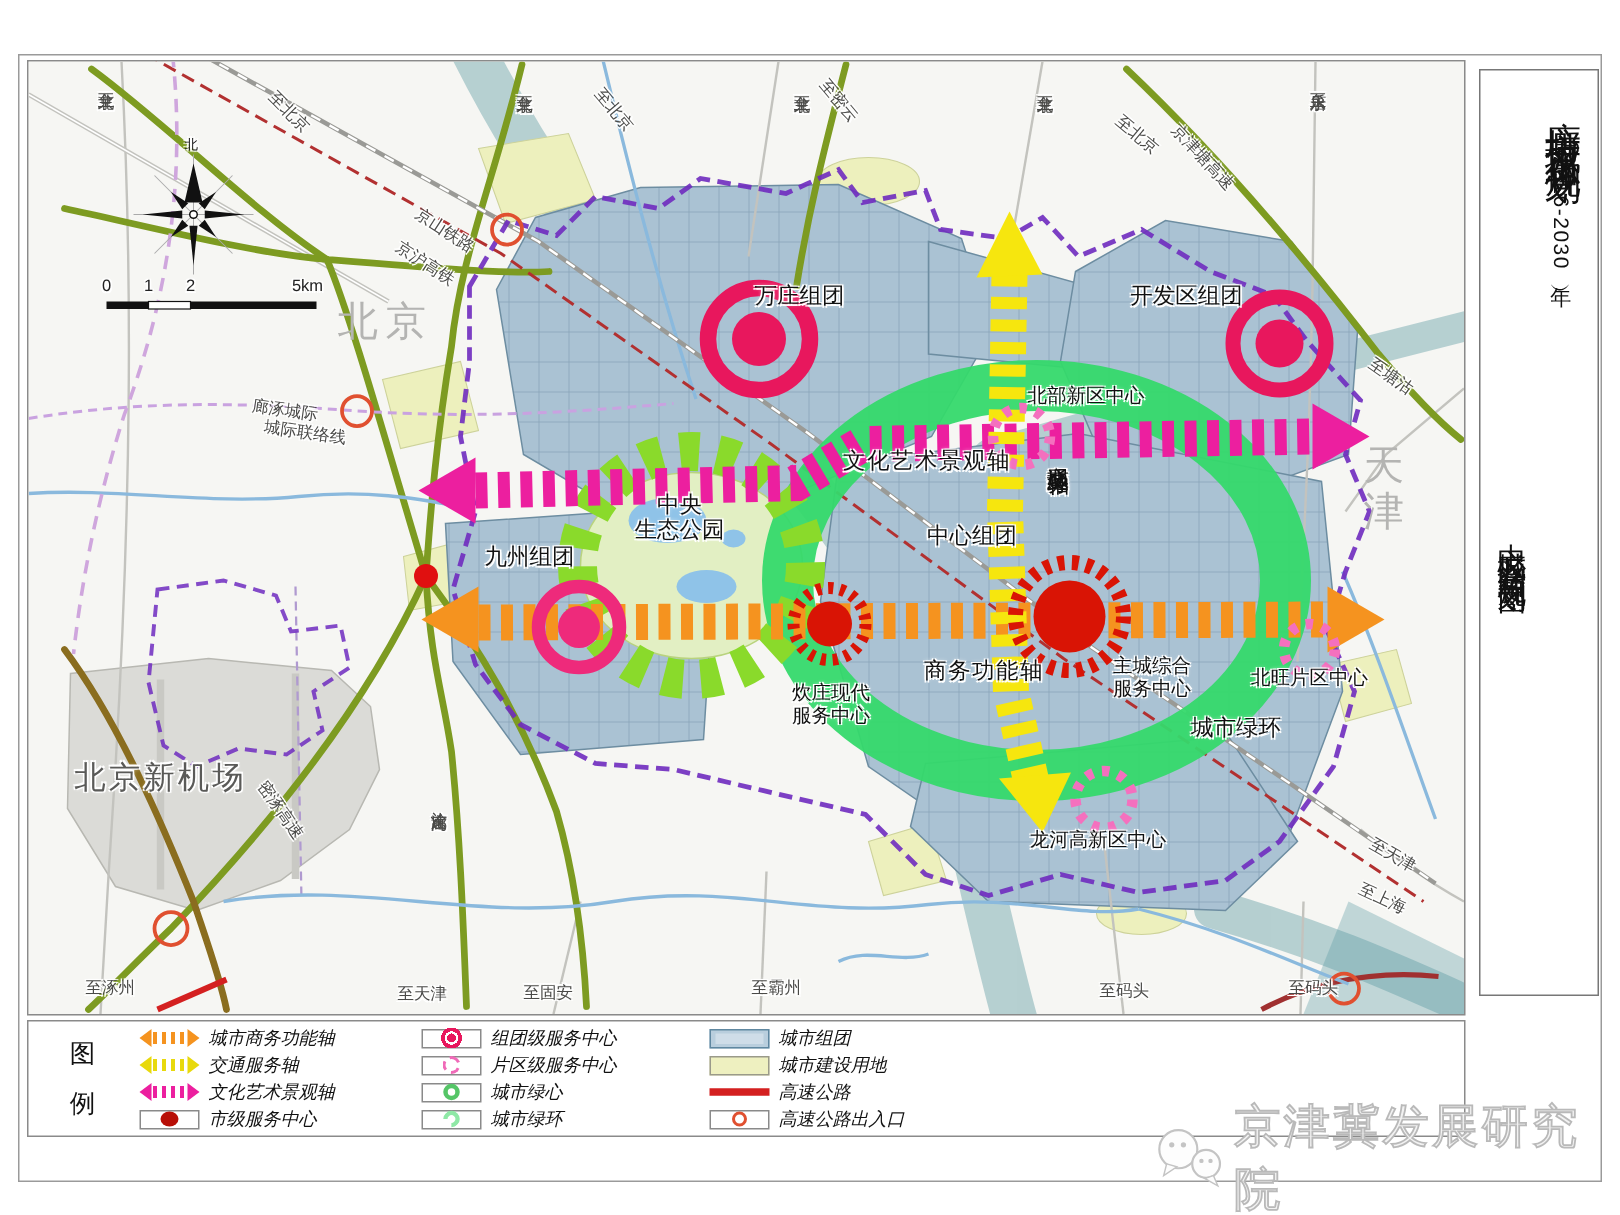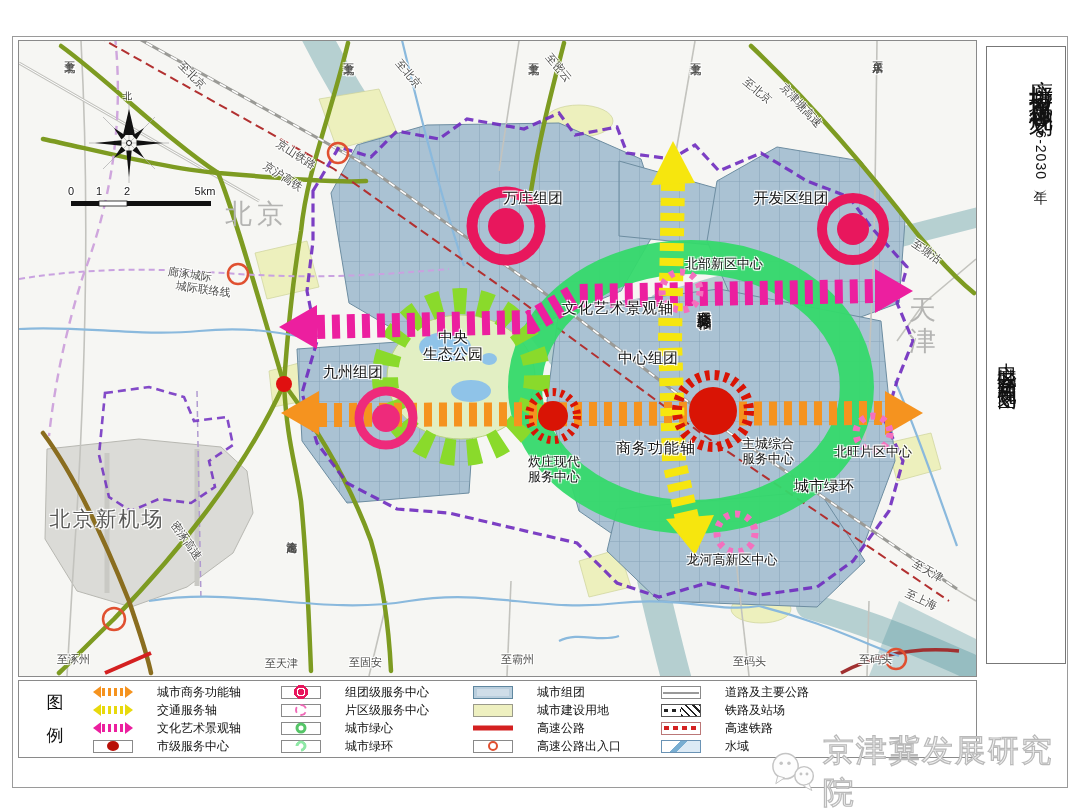--- a/index.html
+++ b/index.html
@@ -29,21 +29,21 @@
   .t-sub{position:absolute;left:7px;top:300px;writing-mode:vertical-rl;font-size:19px;letter-spacing:3px;color:#111;}
   .pagebox{position:absolute;left:986px;top:684px;width:78px;height:62px;border:1.5px solid #777;background:#fff;
            display:flex;align-items:center;justify-content:center;font-size:22px;color:#222;}
   
   .legendbox{position:absolute;left:18px;top:680px;width:957px;height:76px;border:1px solid #8a8a8a;background:#fff;
              display:flex;align-items:center;}
   .lg-title{width:74px;display:flex;flex-direction:column;align-items:center;gap:10px;font-size:17px;color:#111;letter-spacing:2px;}
   .lg-cols{display:flex;gap:10px;flex:1;}
   .lg-col{display:flex;flex-direction:column;gap:3px;}
   .lg-col.c1{width:178px;} .lg-col.c2{width:182px;} .lg-col.c3{width:178px;} .lg-col.c4{width:180px;} .lg-col.c5{width:170px;}
-  .li{display:flex;align-items:center;gap:24px;height:15px;}
+  .li{display:flex;align-items:center;gap:6px;height:15px;font-style:italic;}
   .ll{font-size:12px;color:#111;white-space:nowrap;}
   .sw{position:relative;width:40px;height:13px;flex:none;background:#fff;border:1px solid #8a8a8a;box-sizing:border-box;}
   .sw[data-icon^="axis-arrow"]{border:none;background:none;}
   .sw[data-icon="axis-arrow-orange"]{--c:#f5931f;} .sw[data-icon="axis-arrow-yellow"]{--c:#e8d90c;} .sw[data-icon="axis-arrow-magenta"]{--c:#ec1f9f;}
   .sw[data-icon^="axis-arrow"]::before{content:"";position:absolute;left:0;top:50%;transform:translateY(-50%);
       border-right:8px solid var(--c);border-top:6px solid transparent;border-bottom:6px solid transparent;}
   .sw[data-icon^="axis-arrow"]::after{content:"";position:absolute;right:0;top:50%;transform:translateY(-50%);
       border-left:8px solid var(--c);border-top:6px solid transparent;border-bottom:6px solid transparent;}
   .sw[data-icon^="axis-arrow"]{background-image:repeating-linear-gradient(90deg,var(--c) 0 3px,transparent 3px 6px);
       background-size:calc(100% - 18px) 8px;background-position:center;background-repeat:no-repeat;}
@@ -394,38 +394,20 @@
           </div>
         <div class="li">
             <span class="sw" data-icon="expressway"></span>
             <span class="ll">高速公路</span>
           </div>
         <div class="li">
             <span class="sw" data-icon="expressway-exit"></span>
             <span class="ll">高速公路出入口</span>
           </div>
       </div>
-      <div class="lg-col c4">
-        <div class="li">
-            <span class="sw" data-icon="road"></span>
-            <span class="ll">道路及主要公路</span>
-          </div>
-        <div class="li">
-            <span class="sw" data-icon="railway"></span>
-            <span class="ll">铁路及站场</span>
-          </div>
-        <div class="li">
-            <span class="sw" data-icon="hsr"></span>
-            <span class="ll">高速铁路</span>
-          </div>
-        <div class="li">
-            <span class="sw" data-icon="water"></span>
-            <span class="ll">水域</span>
-          </div>
-      </div>
     </div>
   </div>
 
   <div class="watermark">
     <svg width="52" height="44" viewBox="0 0 52 44">
       <circle cx="18" cy="16" r="13" fill="#fdfdfd" stroke="#c4c4c4" stroke-width="1.5"></circle>
       <polygon points="10,26 8,34 17,28" fill="#fdfdfd" stroke="#c4c4c4" stroke-width="1"></polygon>
       <circle cx="13.5" cy="13" r="1.8" fill="#c4c4c4"></circle>
         <circle cx="21.5" cy="13" r="1.8" fill="#c4c4c4"></circle>
       <circle cx="37" cy="26" r="9.5" fill="#fdfdfd" stroke="#c4c4c4" stroke-width="1.5"></circle>

